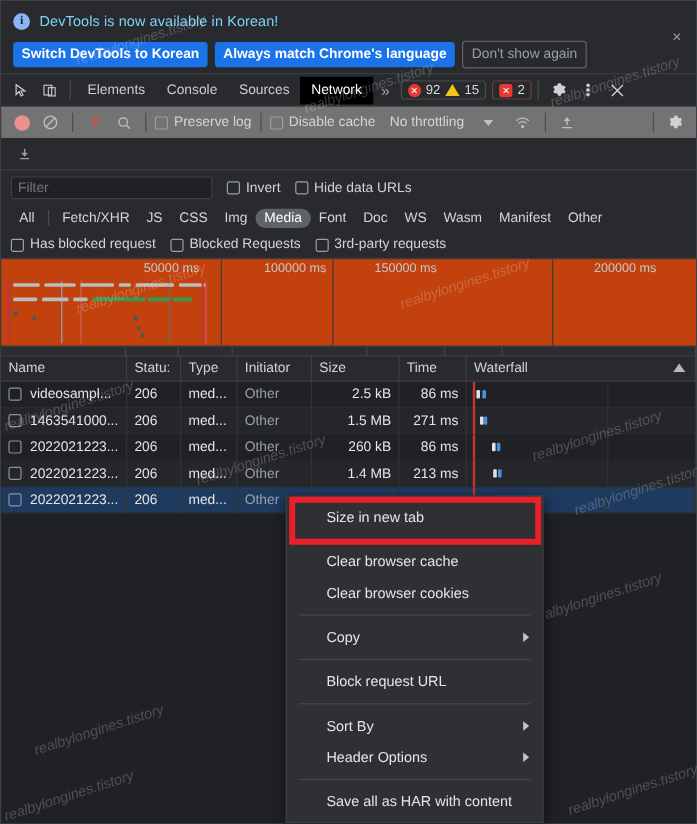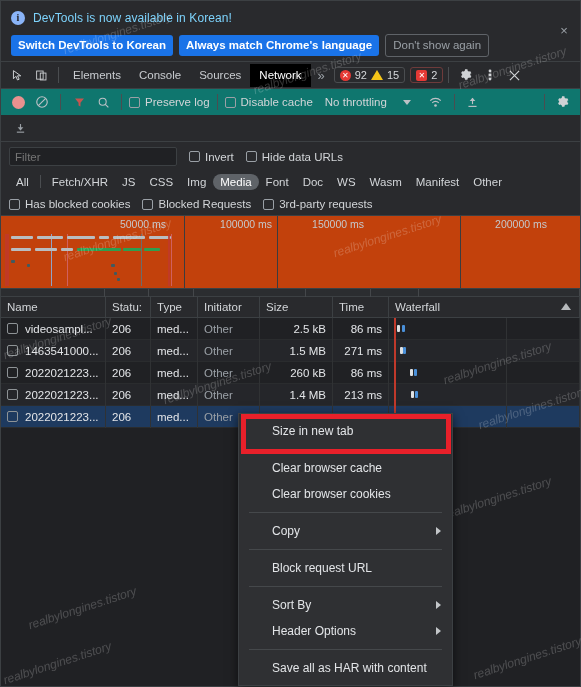--- a/index.html
+++ b/index.html
@@ -89,21 +89,21 @@
   }
   .tri-warn {
     width: 0; height: 0; border-left: 6px solid transparent;
     border-right: 6px solid transparent; border-bottom: 10px solid #f5c518;
   }
   .badge-num { font-size: 11px; color: #d5d8db; }
 
   
   .toolbar2 {
     display: flex; align-items: center; height: 26px;
-    background: #0f766e; padding: 0 6px; gap: 2px;
+    background: #737373; padding: 0 6px; gap: 2px;
     border-bottom: 0;
   }
   .rec-dot { width: 13px; height: 13px; border-radius: 50%; background: #e8918f; cursor: pointer; }
   .icon-btn {
     width: 22px; height: 20px; display: flex; align-items: center;
     justify-content: center; cursor: pointer; color: #bdc1c6;
   }
   .chk {
     width: 11px; height: 11px; border: 1px solid #9aa0a6;
     border-radius: 2px; background: transparent; flex: none;
@@ -403,21 +403,21 @@
       <div class="ftype">Doc</div>
       <div class="ftype">WS</div>
       <div class="ftype">Wasm</div>
       <div class="ftype">Manifest</div>
       <div class="ftype">Other</div>
     </div>
 
     <div class="filter-row3">
       <label class="chk-label">
         <span class="chk"></span>
-        <span>Has blocked cookies</span>
+        <span>Has blocked request</span>
       </label>
       <label class="chk-label">
         <span class="chk"></span>
         <span>Blocked Requests</span>
       </label>
       <label class="chk-label">
         <span class="chk"></span>
         <span>3rd-party requests</span>
       </label>
     </div>

